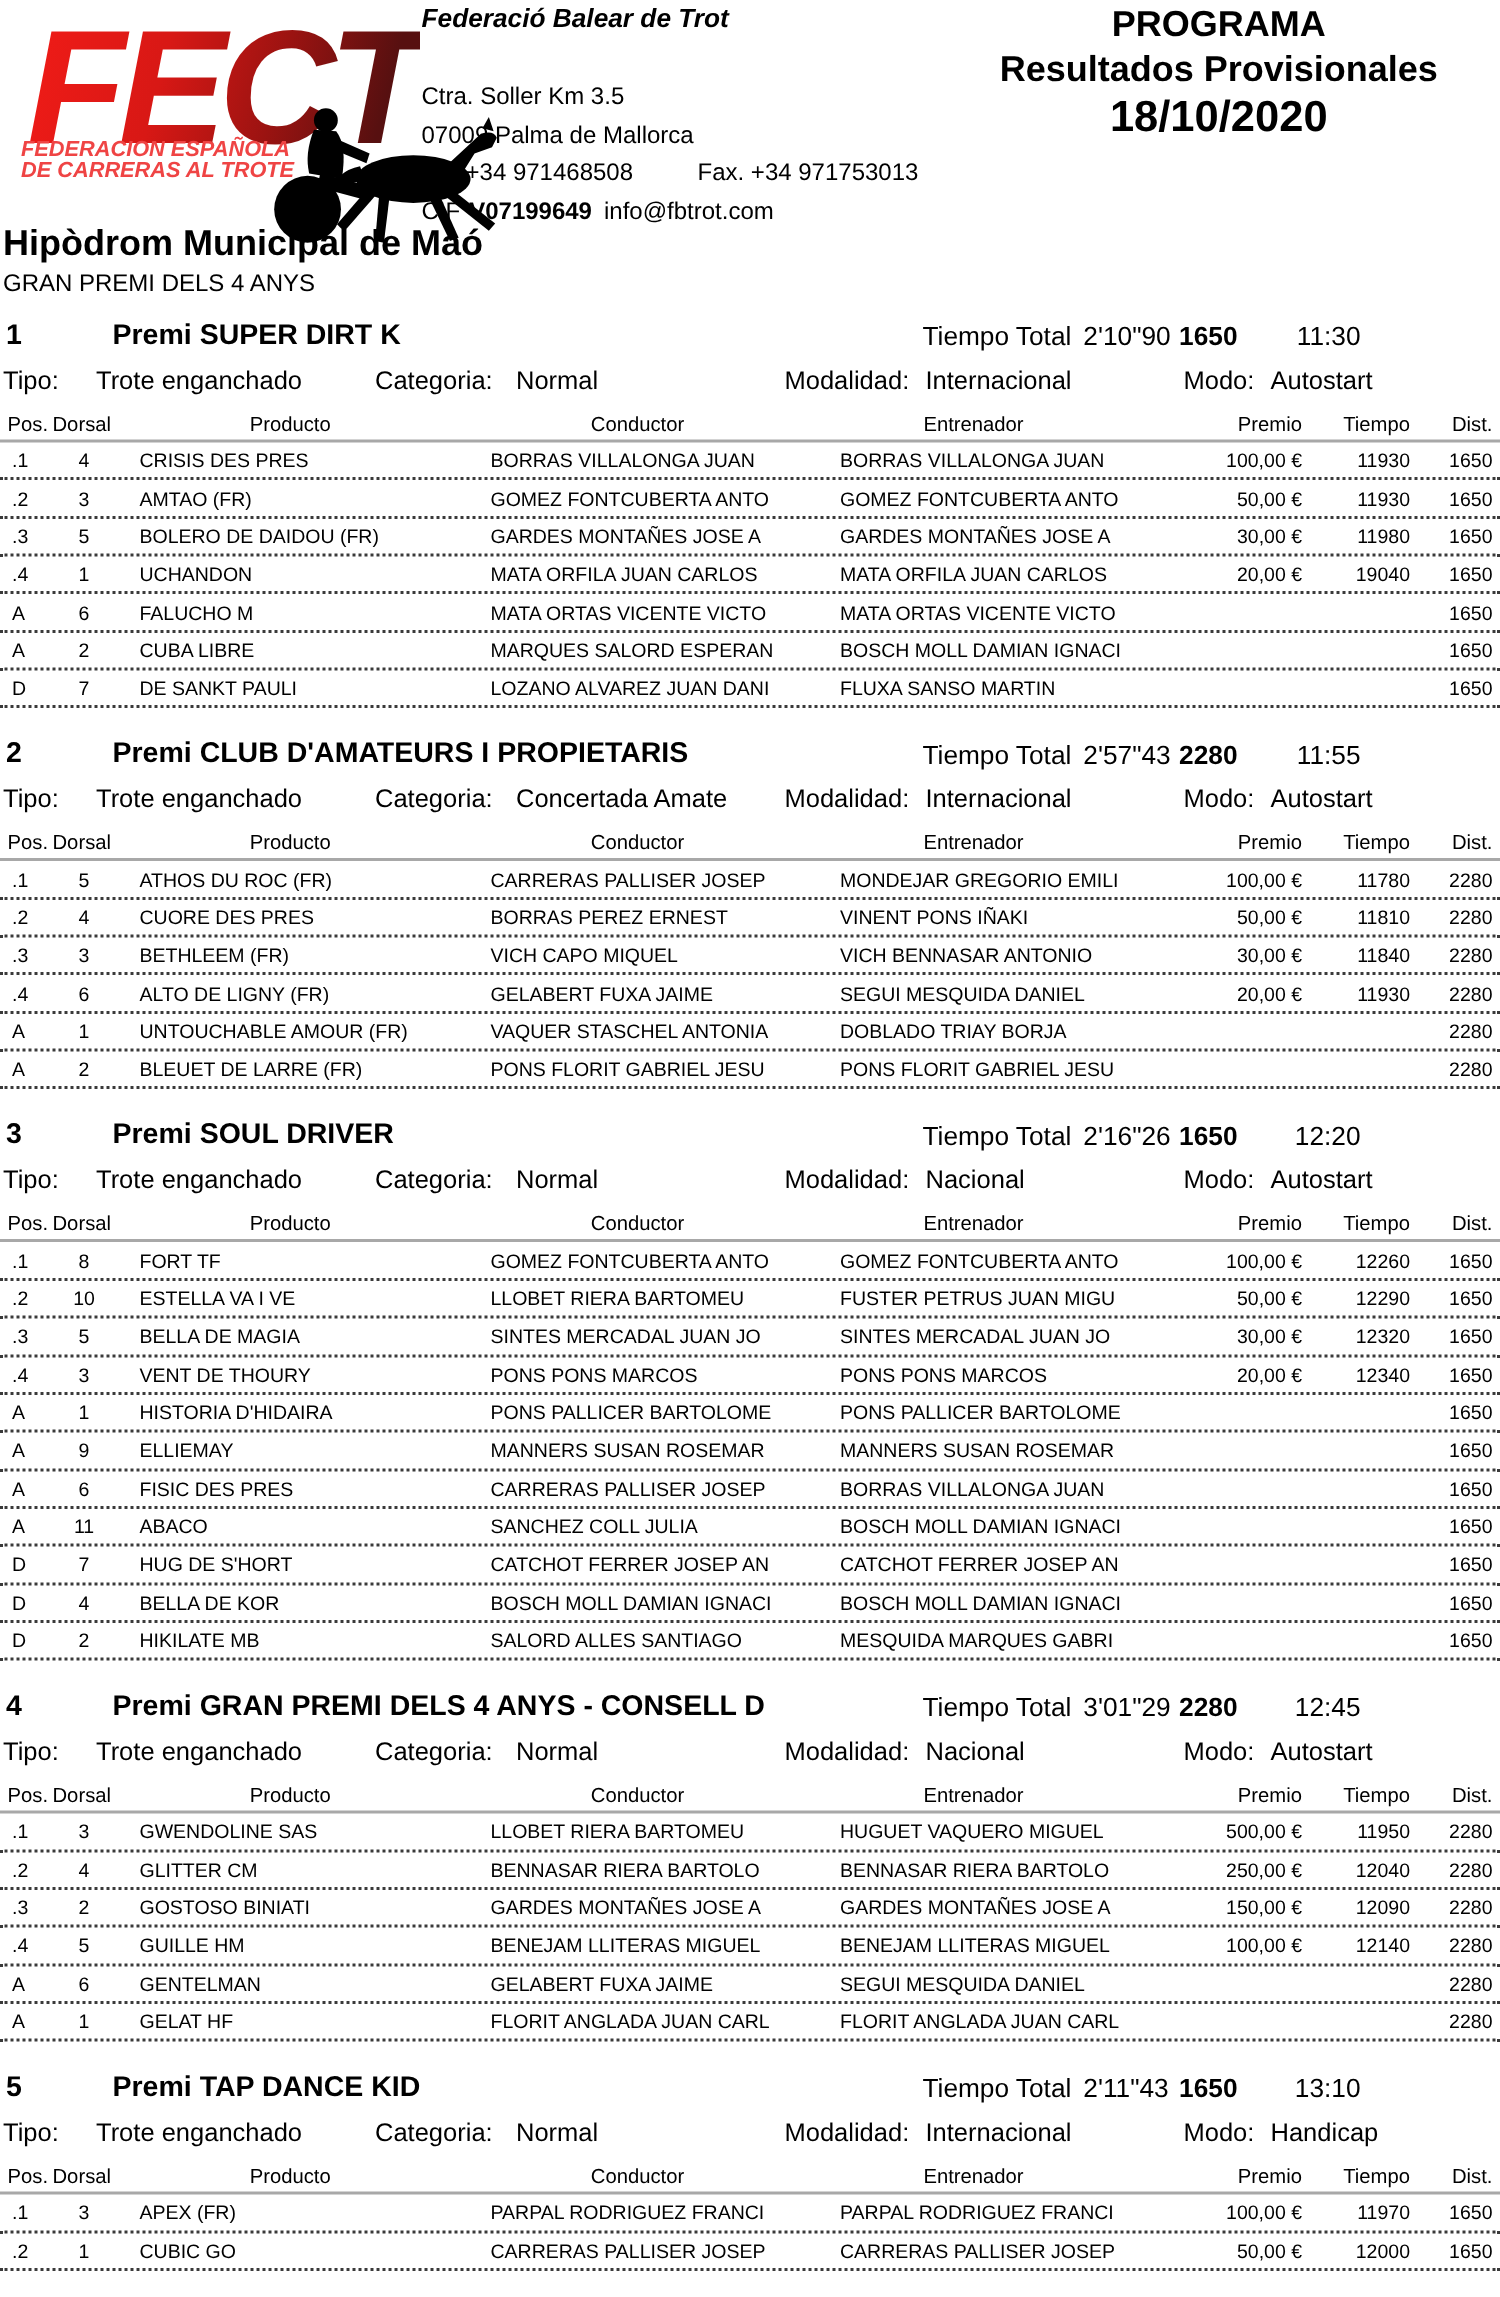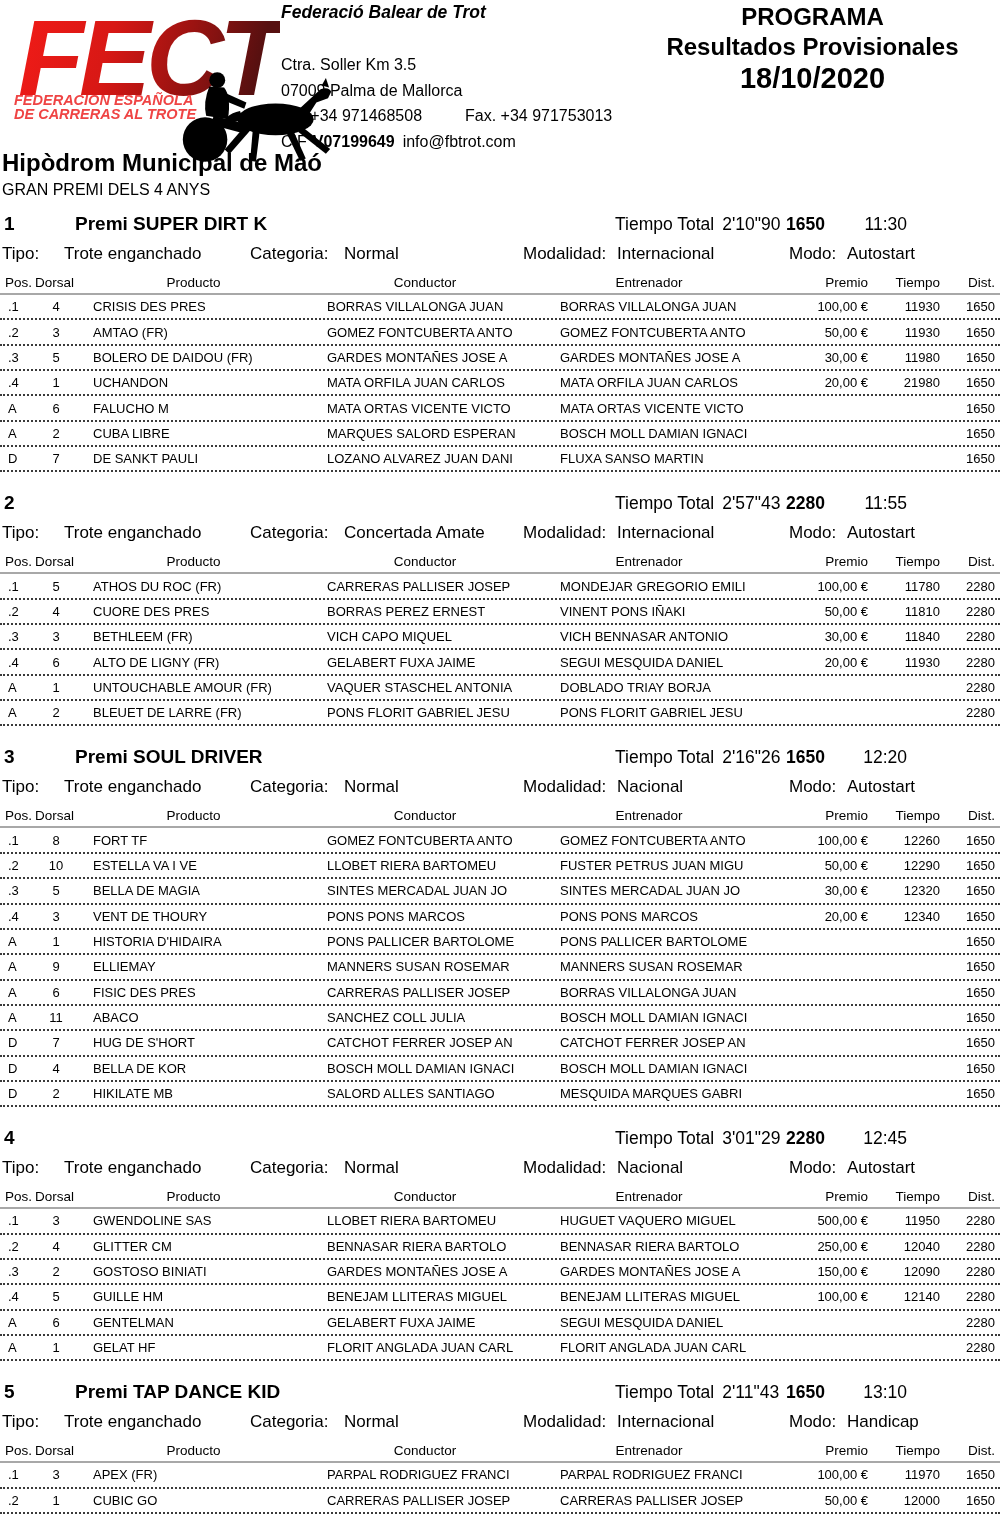--- a/index.html
+++ b/index.html
@@ -216,21 +216,21 @@
       <span class="c-dist">1650</span>
     </div>
 
     <div class="row grid">
       <span class="c-pos">.4</span>
       <span class="c-dorsal">1</span>
       <span class="c-producto">UCHANDON</span>
       <span class="c-conductor">MATA ORFILA JUAN CARLOS</span>
       <span class="c-entrenador">MATA ORFILA JUAN CARLOS</span>
       <span class="c-premio">20,00 €</span>
-      <span class="c-tiempo">21980</span>
+      <span class="c-tiempo">19040</span>
       <span class="c-dist">1650</span>
     </div>
 
     <div class="row grid">
       <span class="c-pos">A</span>
       <span class="c-dorsal">6</span>
       <span class="c-producto">FALUCHO M</span>
       <span class="c-conductor">MATA ORTAS VICENTE VICTO</span>
       <span class="c-entrenador">MATA ORTAS VICENTE VICTO</span>
       <span class="c-premio"></span>
@@ -258,20 +258,21 @@
       <span class="c-premio"></span>
       <span class="c-tiempo"></span>
       <span class="c-dist">1650</span>
     </div>
   </div>
     </section>
 
     <section class="race">
       <div class="race-title">
         <span class="race-num">2</span>
+        <span class="race-name">Premi CLUB D'AMATEURS I PROPIETARIS</span>
         <span class="race-tt"><span>Tiempo Total</span><span class="tt-val">2'57"43</span></span>
         <span class="race-hora">11:55</span>
         <span class="race-dist">2280</span>
       </div>
       <div class="race-meta">
         <span class="m-tipo-l">Tipo:</span>
         <span class="m-tipo-v">Trote enganchado</span>
         <span class="m-cat-l">Categoria:</span>
         <span class="m-cat-v">Concertada Amate</span>
         <span class="m-mod-l">Modalidad:</span>
@@ -506,20 +507,21 @@
       <span class="c-premio"></span>
       <span class="c-tiempo"></span>
       <span class="c-dist">1650</span>
     </div>
   </div>
     </section>
 
     <section class="race">
       <div class="race-title">
         <span class="race-num">4</span>
+        <span class="race-name">Premi GRAN PREMI DELS 4 ANYS - CONSELL D</span>
         <span class="race-tt"><span>Tiempo Total</span><span class="tt-val">3'01"29</span></span>
         <span class="race-hora">12:45</span>
         <span class="race-dist">2280</span>
       </div>
       <div class="race-meta">
         <span class="m-tipo-l">Tipo:</span>
         <span class="m-tipo-v">Trote enganchado</span>
         <span class="m-cat-l">Categoria:</span>
         <span class="m-cat-v">Normal</span>
         <span class="m-mod-l">Modalidad:</span>

